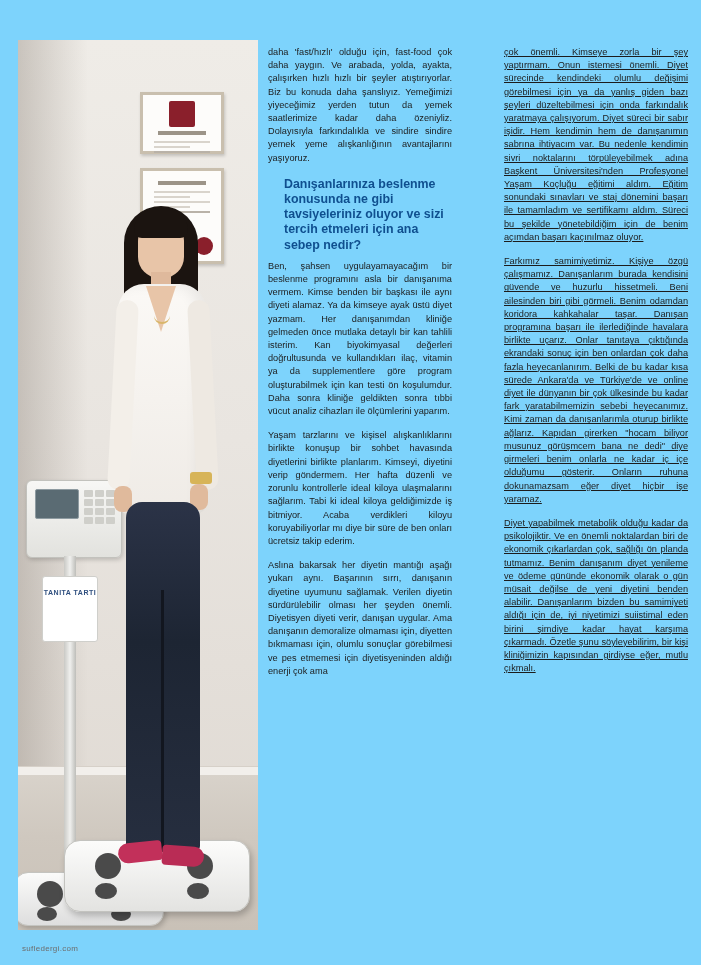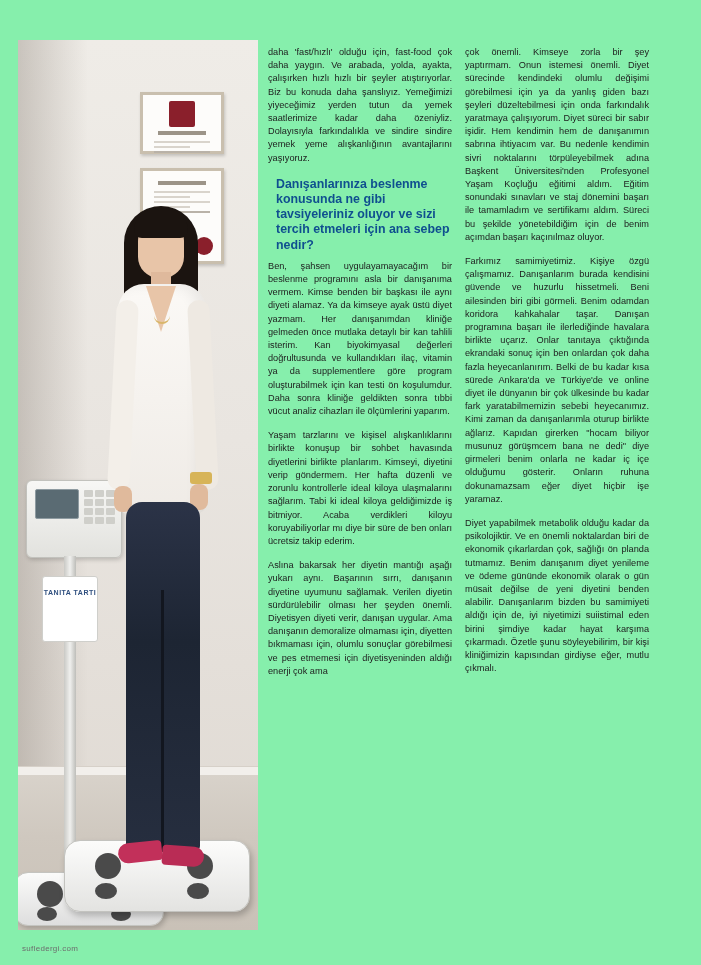--- a/index.html
+++ b/index.html
@@ -10,21 +10,21 @@
   body {
     width: 701px; height: 965px;
     position: relative;
     font-family: "Liberation Sans", sans-serif;
     overflow: hidden;
   }
   .page {
     position: absolute;
     left: 0; top: 0;
     width: 701px; height: 965px;
-    background: #86efac;
+    background: #7dd3fc;
   }
 
   
   .photo {
     position: absolute;
     left: 18px; top: 40px;
     width: 240px; height: 890px;
     overflow: hidden;
     background: #efeae4;
   }
@@ -170,24 +170,24 @@
   .col {
     position: absolute;
     top: 46px;
     width: 184px;
     font-size: 9.2px;
     line-height: 13.2px;
     color: #1c1c1c;
     text-align: justify;
   }
   .col.c2 { left: 268px; }
-  .col.c3 { left: 465px; }
+  .col.c3 { left: 504px; text-decoration: underline; }
   .col p { margin: 0 0 11px 0; }
   h2.q {
-    margin: 14px 0 7px 8px;
+    margin: 14px 0 7px 16px;
     font-size: 12.4px;
     line-height: 15.2px;
     font-weight: bold;
     color: #0f4f8f;
     text-align: left;
   }
   h2.q.first { margin-top: 12px; }
   .footer {
     position: absolute;
     left: 22px; bottom: 12px;

